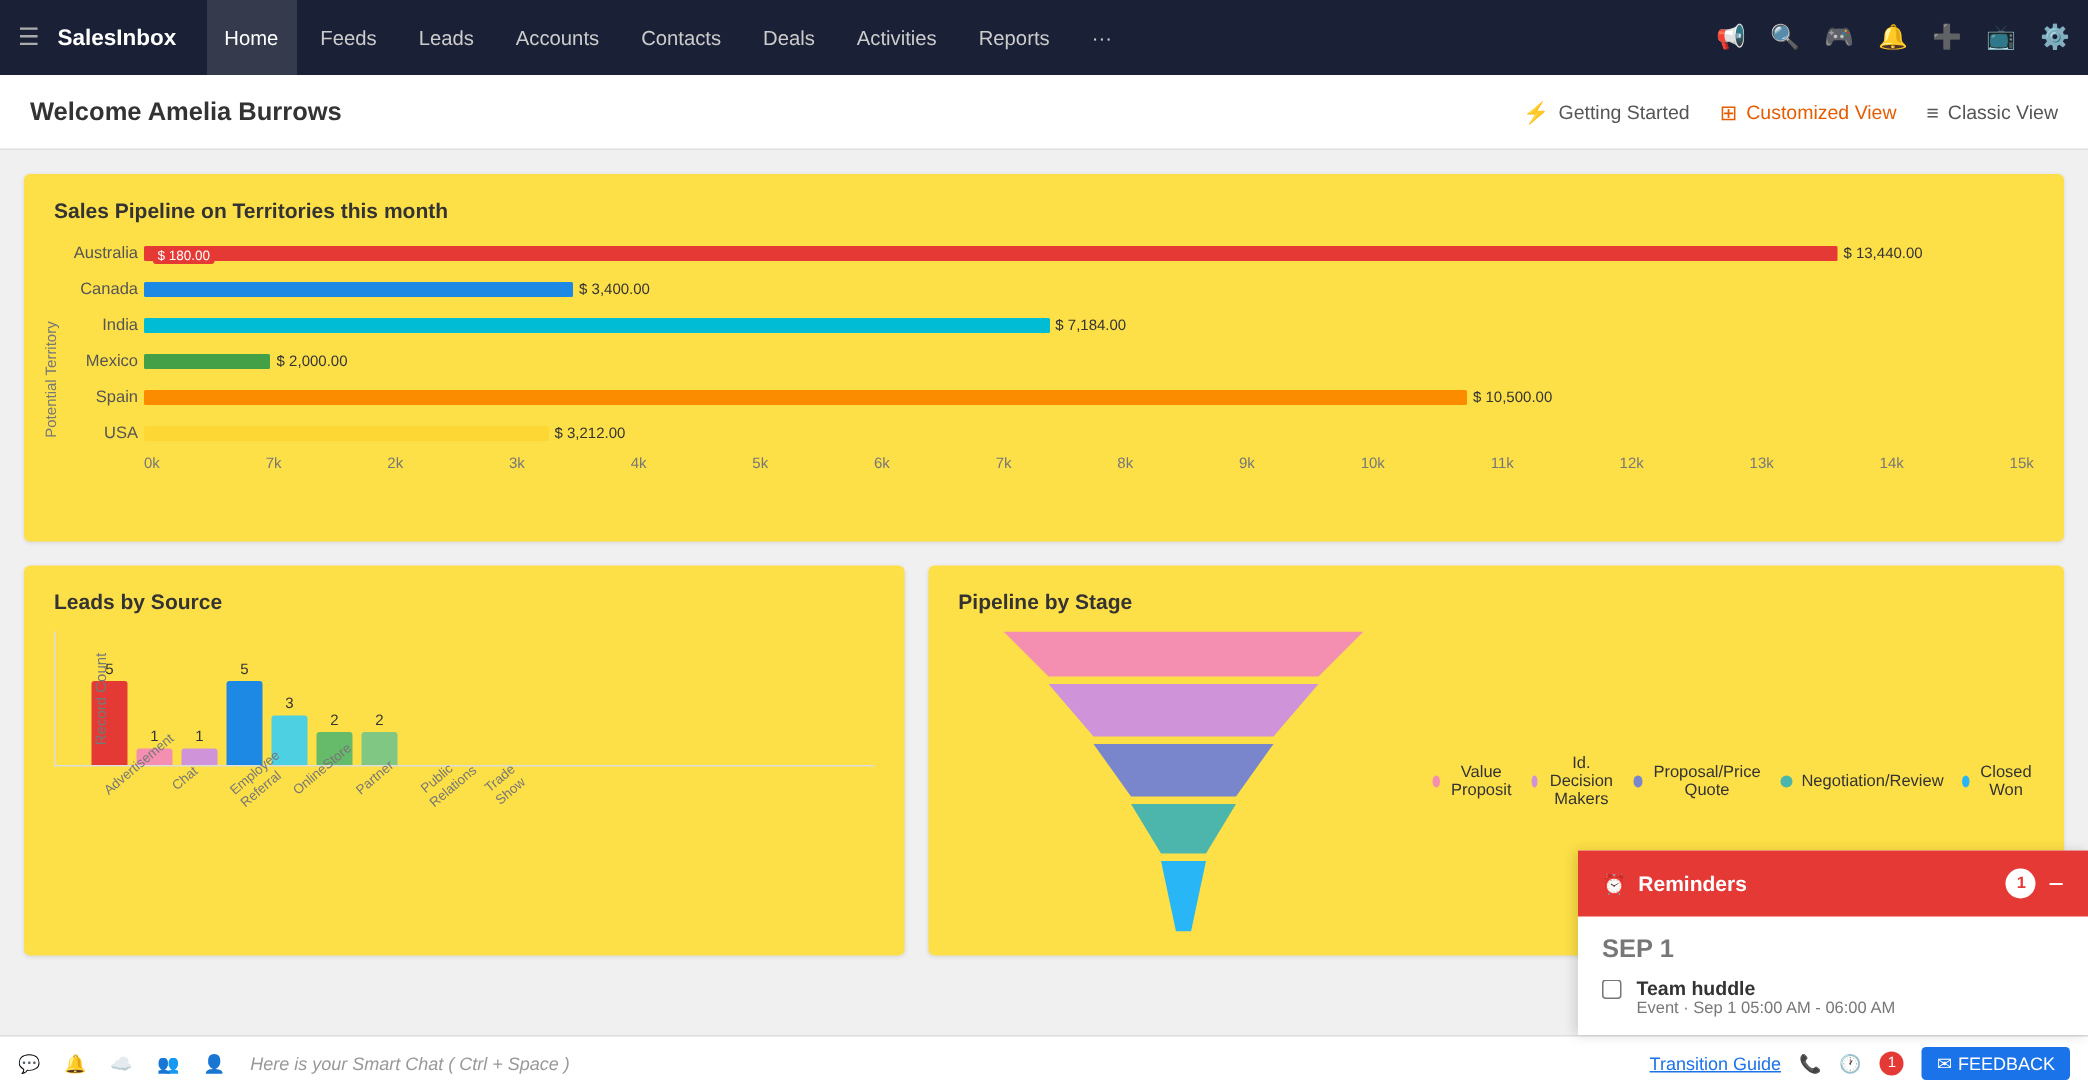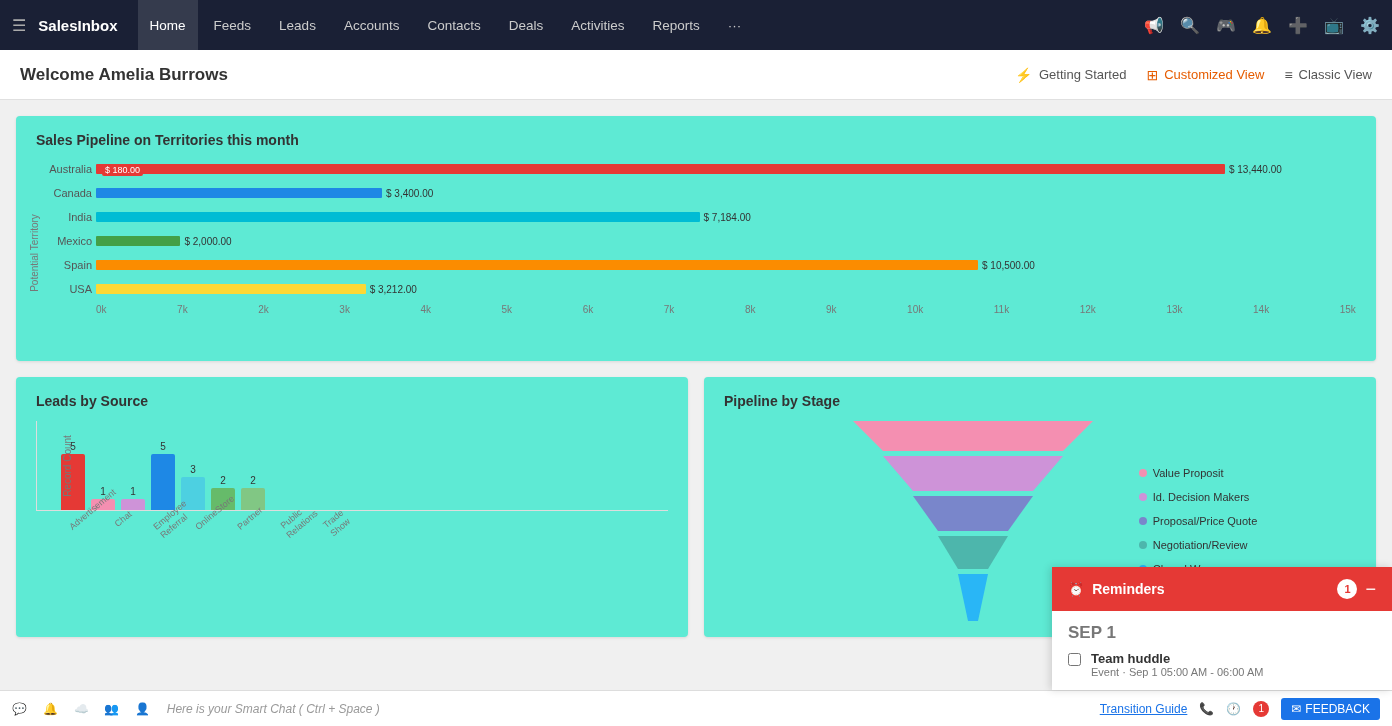--- a/index.html
+++ b/index.html
@@ -48,21 +48,21 @@
       color: #555; cursor: pointer; font-size: 13px;
     }
     .view-btn.active { color: #e65c00; }
     .view-btn .vicon { font-size: 14px; }
 
     
     .main { padding: 16px; background: #f0f0f0; height: calc(726px - 100px - 36px); overflow-y: auto; }
 
     
     .card {
-      background: #5eead4;
+      background: #fde047;
       border-radius: 4px;
       box-shadow: 0 1px 3px rgba(0,0,0,0.1);
       padding: 16px 20px;
       margin-bottom: 16px;
     }
     .card-title { font-size: 14px; font-weight: 600; color: #333; margin-bottom: 12px; }
 
     
     .bottombar {
       height: 36px;
@@ -117,21 +117,21 @@
     .hbar-container { position: relative; }
     .vbar-area { display: flex; align-items: flex-end; gap: 6px; height: 90px; border-bottom: 1px solid #ddd; border-left: 1px solid #ddd; padding: 0 8px 0 24px; position: relative; }
     .vbar-col { display: flex; flex-direction: column; align-items: center; gap: 2px; }
     .vbar-bar { width: 24px; background: #e53935; border-radius: 2px 2px 0 0; }
     .vbar-count { font-size: 10px; color: #333; }
     .vbar-yaxis-label { position: absolute; left: 0; top: 50%; transform: translateY(-50%) rotate(-90deg); font-size: 10px; color: #777; white-space: nowrap; }
 
     
     .funnel-area { display: flex; align-items: center; justify-content: center; gap: 16px; height: 200px; }
     .funnel-svg { flex-shrink: 0; }
-    .funnel-legend { font-size: 11px; color: #333; display: flex; flex-direction: column; gap: 12px; }
+    .funnel-legend { font-size: 11px; color: #333; display: flex; gap: 12px; text-align: center; }
     .funnel-legend-item { display: flex; align-items: center; gap: 6px; }
     .funnel-legend-dot { width: 8px; height: 8px; border-radius: 50%; }
 
     
     .reminders-panel {
       position: fixed;
       bottom: 36px;
       right: 0;
       width: 340px;
       background: #fff;

